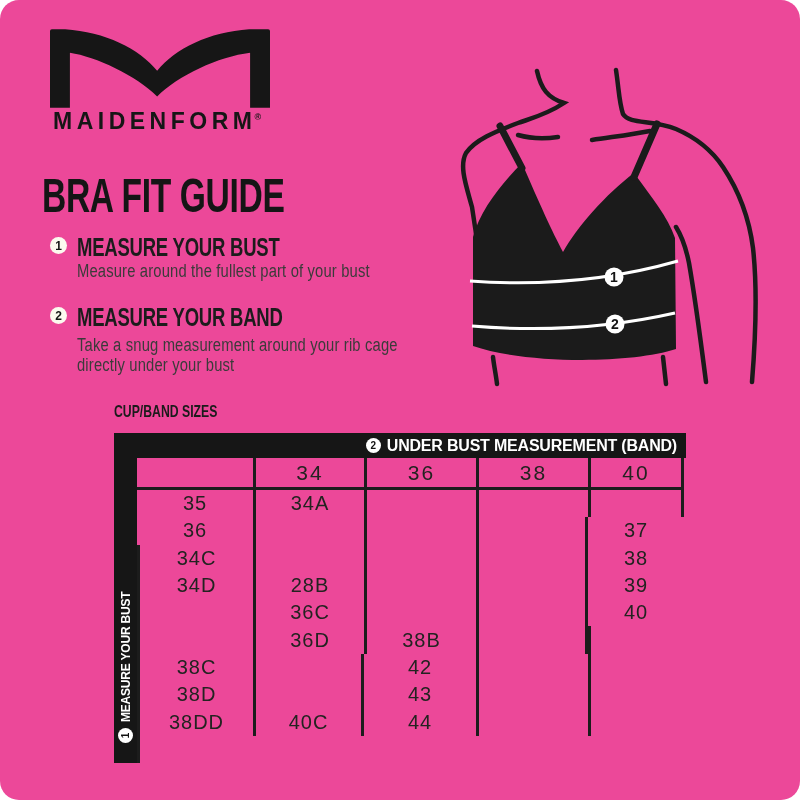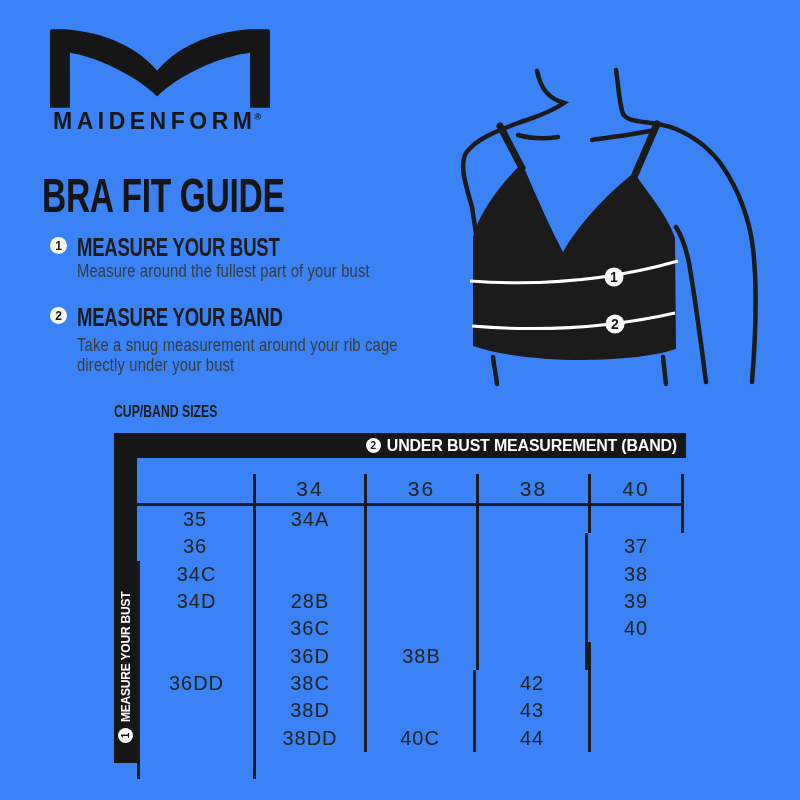--- a/index.html
+++ b/index.html
@@ -1,17 +1,17 @@
 <!DOCTYPE html>
 <html><head>
 <meta charset="utf-8">
 <style>
   html,body{margin:0;padding:0;}
   body{font-family:"Liberation Sans","DejaVu Sans",sans-serif;}
-  .canvas{position:relative;width:800px;height:800px;background:#3b82f6;overflow:hidden;}
+  .canvas{position:relative;width:800px;height:800px;background:#ec4899;overflow:hidden;border-radius:19px;}
 
   
   .logo-m{position:absolute;left:50px;top:29px;}
   .wordmark{position:absolute;left:53px;top:108px;font-size:23px;font-weight:700;
     letter-spacing:4.5px;color:#161616;white-space:nowrap;}
   .reg{font-size:9px;vertical-align:9px;letter-spacing:0;margin-left:-2px;}
   .page-title{position:absolute;left:42px;top:168px;font-size:48px;font-weight:900;
     color:#151515;white-space:nowrap;transform:scaleX(.70);transform-origin:0 0;
     letter-spacing:-.5px;}
 
@@ -40,21 +40,21 @@
     display:flex;align-items:center;justify-content:center;font-size:10px;font-weight:700;
     color:#111;}
   .bar-label{color:#fff;font-size:16px;font-weight:700;letter-spacing:-.2px;white-space:nowrap;}
   .bust-bar{position:absolute;left:114px;top:433px;width:330px;height:23px;background:#161616;
     transform:rotate(-90deg) translateX(-330px);transform-origin:0 0;
     display:flex;align-items:center;gap:6px;padding-left:20px;box-sizing:border-box;}
   .bust-bar .bar-label{font-size:12px;}
 
   .size-grid{position:absolute;left:137px;top:458px;display:grid;
     grid-template-columns:116px 111px 112px 112px 96px;
-    grid-template-rows:32px repeat(10,27.3px);margin-top:16px;}
+    grid-template-rows:32px repeat(10,27.3px);}
   .cell{display:flex;align-items:center;justify-content:center;font-size:20px;
     letter-spacing:1px;color:#232321;}
   .cell.head{font-size:21px;letter-spacing:2px;border-bottom:3px solid #1c1c1c;}
   .cell.val,.cell.hv{border-left:3px solid #1c1c1c;}
   .cell.c3,.cell.hv.last{border-right:3px solid #1c1c1c;}
 </style>
 </head>
 <body>
 
 <div class="canvas">
@@ -152,21 +152,20 @@
       <div class="cell val c0"></div>
       <div class="cell val c1">36C</div>
       <div class="cell val c2"></div>
       <div class="cell val c3"></div>
       <div class="cell rowlab">40</div>
       <div class="cell val c0"></div>
       <div class="cell val c1">36D</div>
       <div class="cell val c2">38B</div>
       <div class="cell val c3"></div>
       <div class="cell val c0"></div>
-      <div class="cell val c1">36DD</div>
       <div class="cell val c2">38C</div>
       <div class="cell val c3"></div>
       <div class="cell rowlab">42</div>
       <div class="cell val c0"></div>
       <div class="cell val c1"></div>
       <div class="cell val c2">38D</div>
       <div class="cell val c3"></div>
       <div class="cell rowlab">43</div>
       <div class="cell val c0"></div>
       <div class="cell val c1"></div>

